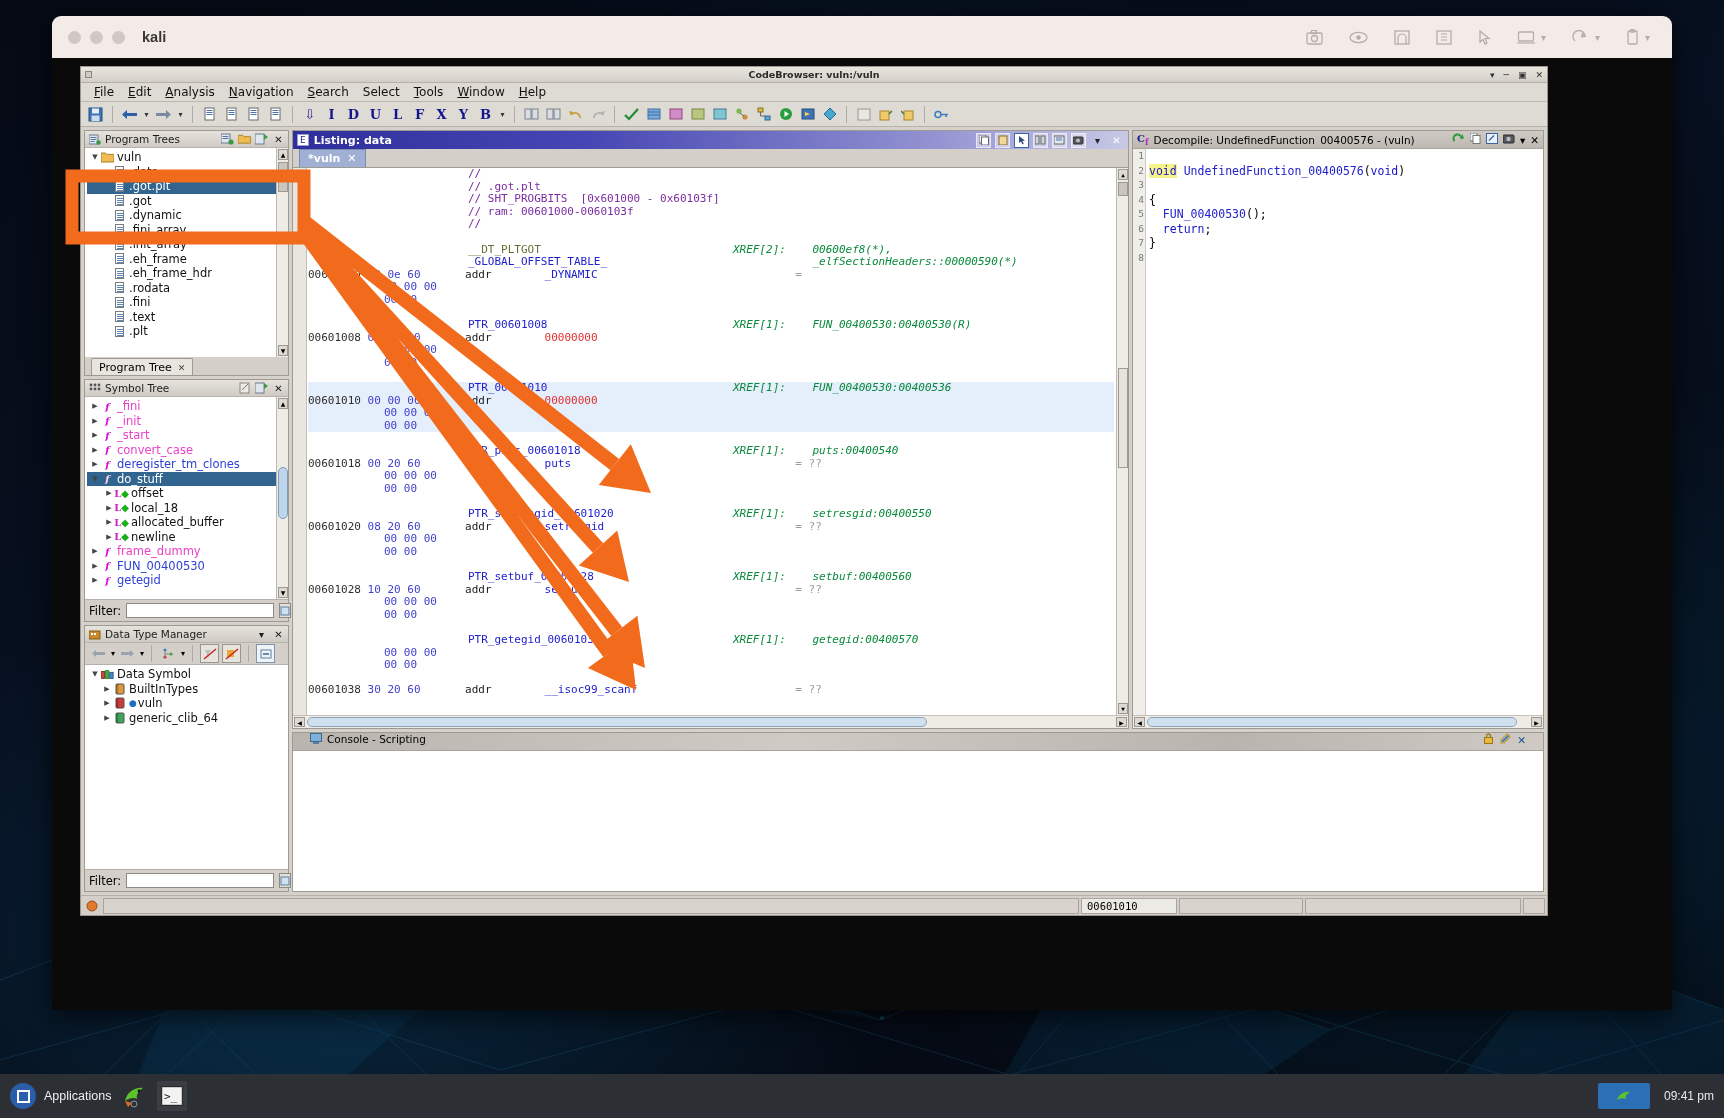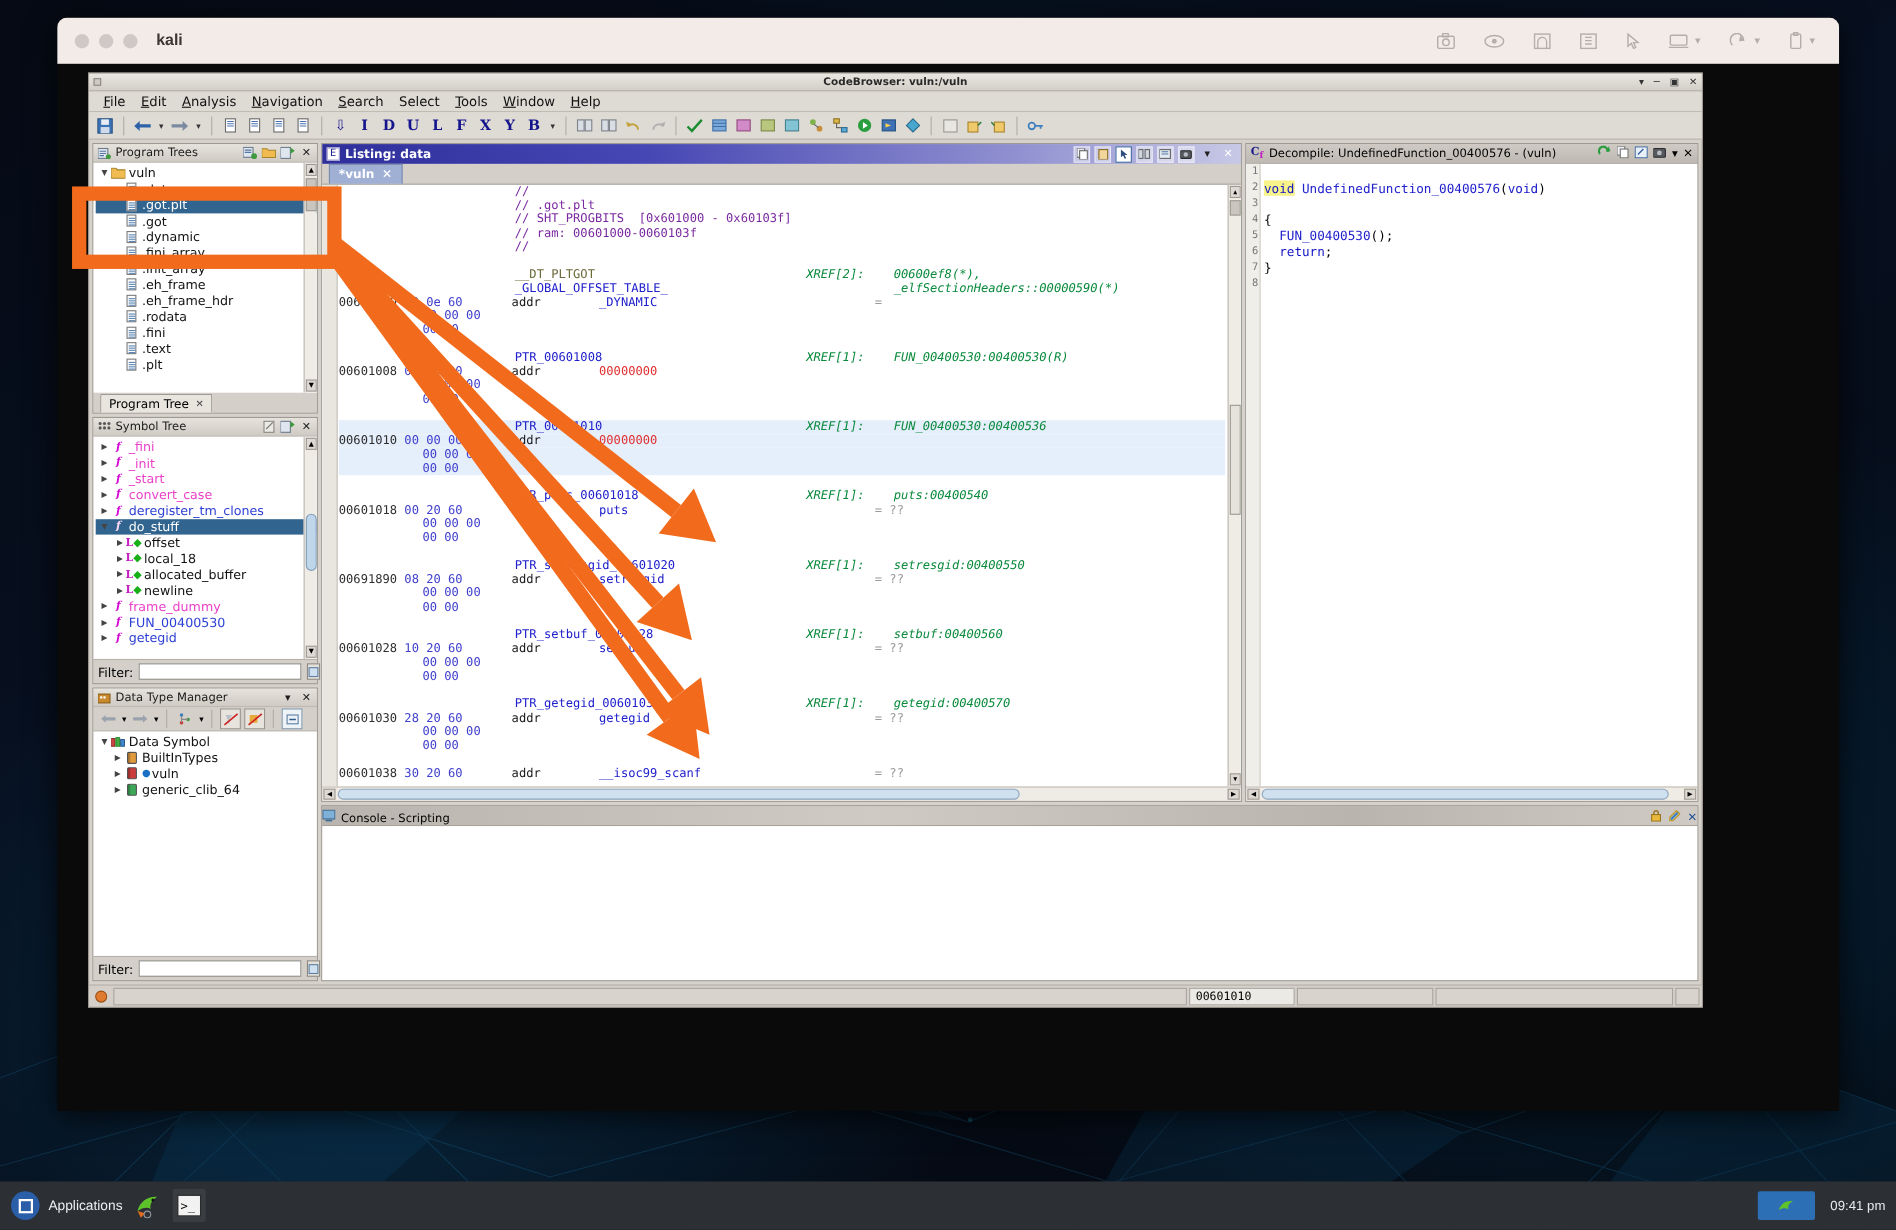--- a/index.html
+++ b/index.html
@@ -130,21 +130,21 @@
             color:#777; font-size:9.5px; text-align:right; padding-right:1px; }
   .decgut div { height:14.5px; line-height:14.5px; }
   .deccode { position:absolute; left:16px; top:0; right:0; }
   .deccode div { height:14.5px; line-height:14.5px; white-space:pre; }
   .kw { color:#1414c8; }
   .kwhl { color:#1414c8; background:#f7f38a; }
   .fname { color:#2020cc; }
   
   #console-panel { height:160px; }
   #cons-head { height:18px; background:linear-gradient(90deg,#b9b5ae,#cfcbc4 40%,#b9b5ae 75%,#cfcbc4);
-               display:flex; align-items:flex-end; padding:0 0; font-size:10.5px; gap:5px; border-bottom:1px solid #a8a49d; }
+               display:flex; align-items:flex-start; padding:0 17px; font-size:10.5px; gap:5px; border-bottom:1px solid #a8a49d; }
   #cons-head .rico { margin-left:auto; display:flex; gap:6px; align-items:center; }
   
   #statusbar { height:20px; background:#d4d0c9; display:flex; align-items:center; gap:2px; padding:1px 2px;
                border-top:1px solid #b5b1aa; font-size:10.5px; }
   .sbox { border:1px solid #a9a59e; background:#d8d4cd; height:16px; display:flex; align-items:center; padding:0 5px; }
   
   .hscroll { height:13px; background:#efece6; border-top:1px solid #c5c1ba; position:relative; }
   .hs-thumb { position:absolute; left:14px; top:1px; height:10px; background:#cfe0ef; border:1px solid #8ea6bd; border-radius:5px; }
   .hs-arr { position:absolute; top:1px; width:11px; height:10px; background:#dedad3; border:1px solid #9e9a93;
             font-size:6px; display:flex; align-items:center; justify-content:center; }
@@ -955,31 +955,30 @@
                 <div class="lrow hl"><span class="addr">00601010 </span><span class="byt">00 00 00    </span><span style="display:inline-block;width:18px"></span><span class="mnem">addr        </span><span class="opred">00000000                      </span><span style="display:inline-block;width:52px"></span><span class="qq"></span></div>
                 <div class="lrow hl"><span style="display:inline-block;width:76px"></span><span class="byt">00 00 00</span></div>
                 <div class="lrow hl"><span style="display:inline-block;width:76px"></span><span class="byt">00 00</span></div>
                 <div class="lrow">&nbsp;</div>
                 <div class="lrow"><span style="display:inline-block;width:160px"></span><span class="lbl">PTR_puts_00601018                       </span><span class="xref">XREF[1]:    </span><span class="xref">puts:00400540</span></div>
                 <div class="lrow"><span class="addr">00601018 </span><span class="byt">00 20 60    </span><span style="display:inline-block;width:18px"></span><span class="mnem">addr        </span><span class="op">puts                          </span><span style="display:inline-block;width:52px"></span><span class="qq">= ??</span></div>
                 <div class="lrow"><span style="display:inline-block;width:76px"></span><span class="byt">00 00 00</span></div>
                 <div class="lrow"><span style="display:inline-block;width:76px"></span><span class="byt">00 00</span></div>
                 <div class="lrow">&nbsp;</div>
                 <div class="lrow"><span style="display:inline-block;width:160px"></span><span class="lbl">PTR_setresgid_00601020                  </span><span class="xref">XREF[1]:    </span><span class="xref">setresgid:00400550</span></div>
-                <div class="lrow"><span class="addr">00691890 </span><span class="byt">08 20 60    </span><span style="display:inline-block;width:18px"></span><span class="mnem">addr        </span><span class="op">setresgid                     </span><span style="display:inline-block;width:52px"></span><span class="qq">= ??</span></div>
+                <div class="lrow"><span class="addr">00601020 </span><span class="byt">08 20 60    </span><span style="display:inline-block;width:18px"></span><span class="mnem">addr        </span><span class="op">setresgid                     </span><span style="display:inline-block;width:52px"></span><span class="qq">= ??</span></div>
                 <div class="lrow"><span style="display:inline-block;width:76px"></span><span class="byt">00 00 00</span></div>
                 <div class="lrow"><span style="display:inline-block;width:76px"></span><span class="byt">00 00</span></div>
                 <div class="lrow">&nbsp;</div>
                 <div class="lrow"><span style="display:inline-block;width:160px"></span><span class="lbl">PTR_setbuf_00601028                     </span><span class="xref">XREF[1]:    </span><span class="xref">setbuf:00400560</span></div>
                 <div class="lrow"><span class="addr">00601028 </span><span class="byt">10 20 60    </span><span style="display:inline-block;width:18px"></span><span class="mnem">addr        </span><span class="op">setbuf                        </span><span style="display:inline-block;width:52px"></span><span class="qq">= ??</span></div>
                 <div class="lrow"><span style="display:inline-block;width:76px"></span><span class="byt">00 00 00</span></div>
                 <div class="lrow"><span style="display:inline-block;width:76px"></span><span class="byt">00 00</span></div>
                 <div class="lrow">&nbsp;</div>
                 <div class="lrow"><span style="display:inline-block;width:160px"></span><span class="lbl">PTR_getegid_00601030                    </span><span class="xref">XREF[1]:    </span><span class="xref">getegid:00400570</span></div>
-                <div class="lrow"><span class="addr">00601030 </span><span class="byt">28 20 60    </span><span style="display:inline-block;width:18px"></span><span class="mnem">addr        </span><span class="op">getegid                       </span><span style="display:inline-block;width:52px"></span><span class="qq">= ??</span></div>
                 <div class="lrow"><span style="display:inline-block;width:76px"></span><span class="byt">00 00 00</span></div>
                 <div class="lrow"><span style="display:inline-block;width:76px"></span><span class="byt">00 00</span></div>
                 <div class="lrow">&nbsp;</div>
                 <div class="lrow"><span class="addr">00601038 </span><span class="byt">30 20 60    </span><span style="display:inline-block;width:18px"></span><span class="mnem">addr        </span><span class="op">__isoc99_scanf                </span><span style="display:inline-block;width:52px"></span><span class="qq">= ??</span></div>
               </div>
             <div class="scroll-v">
               <div class="sv-arr" style="top:1px">▲</div>
               <div class="sv-thumb" style="top:14px;height:14px"></div>
               <div class="sv-thumb" style="top:200px;height:100px;background:#e6e3dc"></div>
               <div class="sv-arr" style="bottom:1px">▼</div>

